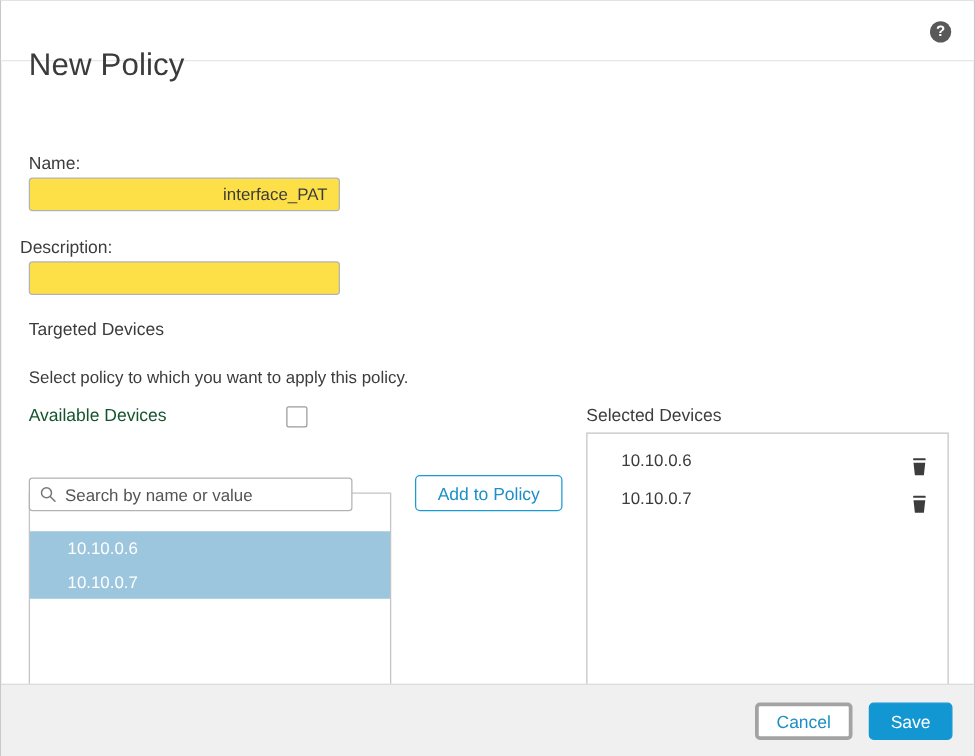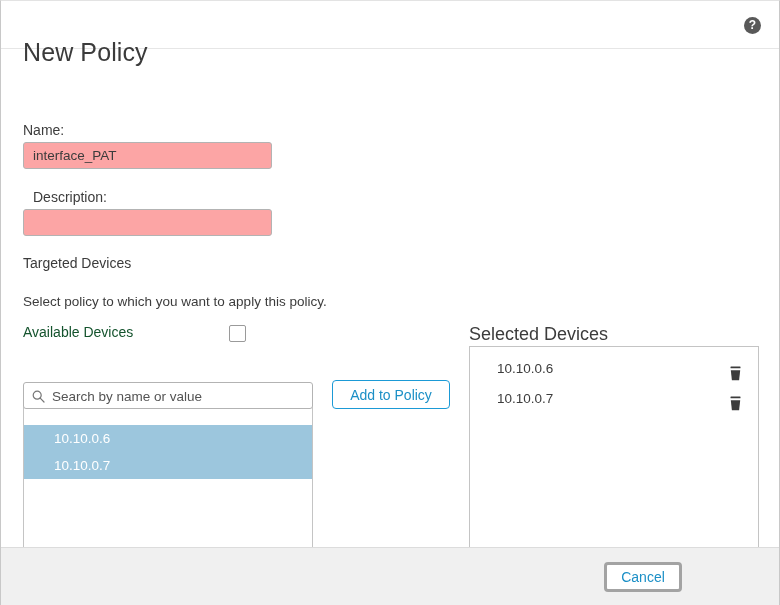--- a/index.html
+++ b/index.html
@@ -73,31 +73,32 @@
     position: absolute;
     font-size: 14px;
     color: #3c3c3c;
   }
   .text-input {
     position: absolute;
     box-sizing: border-box;
     height: 27px;
     border: 1px solid #b3b3b3;
     border-radius: 3px;
-    background: #fca5a5;
+    background: #fde047;
     font-family: "Liberation Sans", sans-serif;
     font-size: 13.5px;
     color: #3c3c3c;
     padding: 0 9px;
     outline: none;
+    text-align: right;
   }
 
   #name-label   { left: 22px; top: 73px; }
   #name-input   { left: 22px; top: 93px; width: 249px; }
-  #desc-label   { left: 32px; top: 140px; }
+  #desc-label   { left: 15px; top: 140px; }
   #desc-input   { left: 22px; top: 160px; width: 249px; }
 
   .section-heading {
     position: absolute;
     left: 22px;
     top: 206px;
     font-size: 14px;
     color: #3b3b3b;
   }
   .section-desc {
@@ -126,21 +127,21 @@
     border: 1px solid #9a9a9a;
     border-radius: 2px;
     background: #ffffff;
     cursor: pointer;
   }
 
   .search-wrap {
     position: absolute;
     left: 22px;
     top: 333px;
-    width: 290px;
+    width: 259px;
     height: 27px;
     box-sizing: border-box;
     border: 1px solid #b3b3b3;
     border-radius: 3px;
     background: #ffffff;
   }
   .search-icon {
     position: absolute;
     left: 8px;
     top: 6px;
@@ -203,21 +204,21 @@
     font-size: 14px;
     cursor: pointer;
     padding: 0;
   }
 
   
   #selected-label {
     position: absolute;
     left: 468px;
     top: 275px;
-    font-size: 18px;
+    font-size: 14px;
     color: #3c3c3c;
   }
   #selected-list {
     position: absolute;
     left: 468px;
     top: 297px;
     width: 290px;
     height: 211px;
     box-sizing: border-box;
     border: 1px solid #c4c4c4;
@@ -342,15 +343,16 @@
             <path d="M1.8 4.2 L11.2 4.2 L10.1 14.2 L2.9 14.2 Z" fill="#3c3c3c"></path>
           </svg>
         </span>
       </div>
     </div>
 
   </div>
 
   <div class="dialog-footer">
     <button class="btn" id="cancel-button">Cancel</button>
+    <button class="btn" id="save-button">Save</button>
   </div>
 
 </div>
 
 </body></html>

